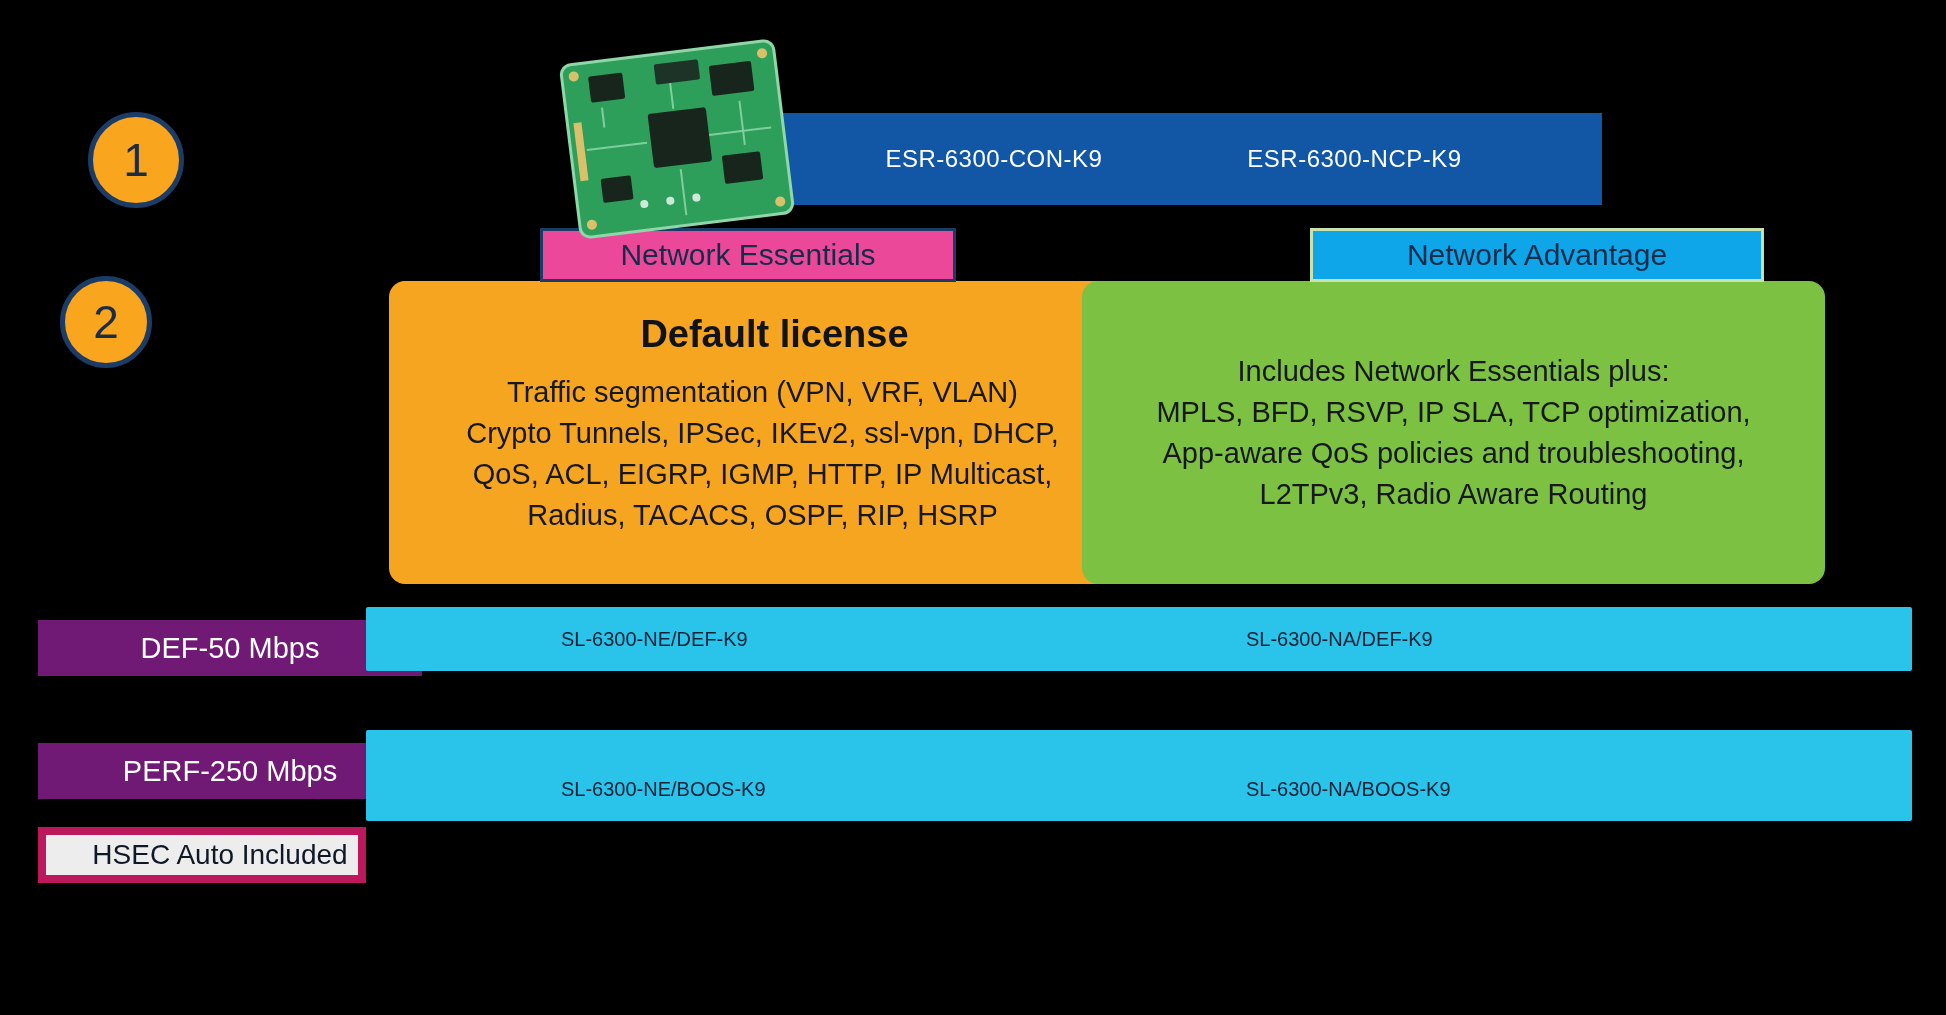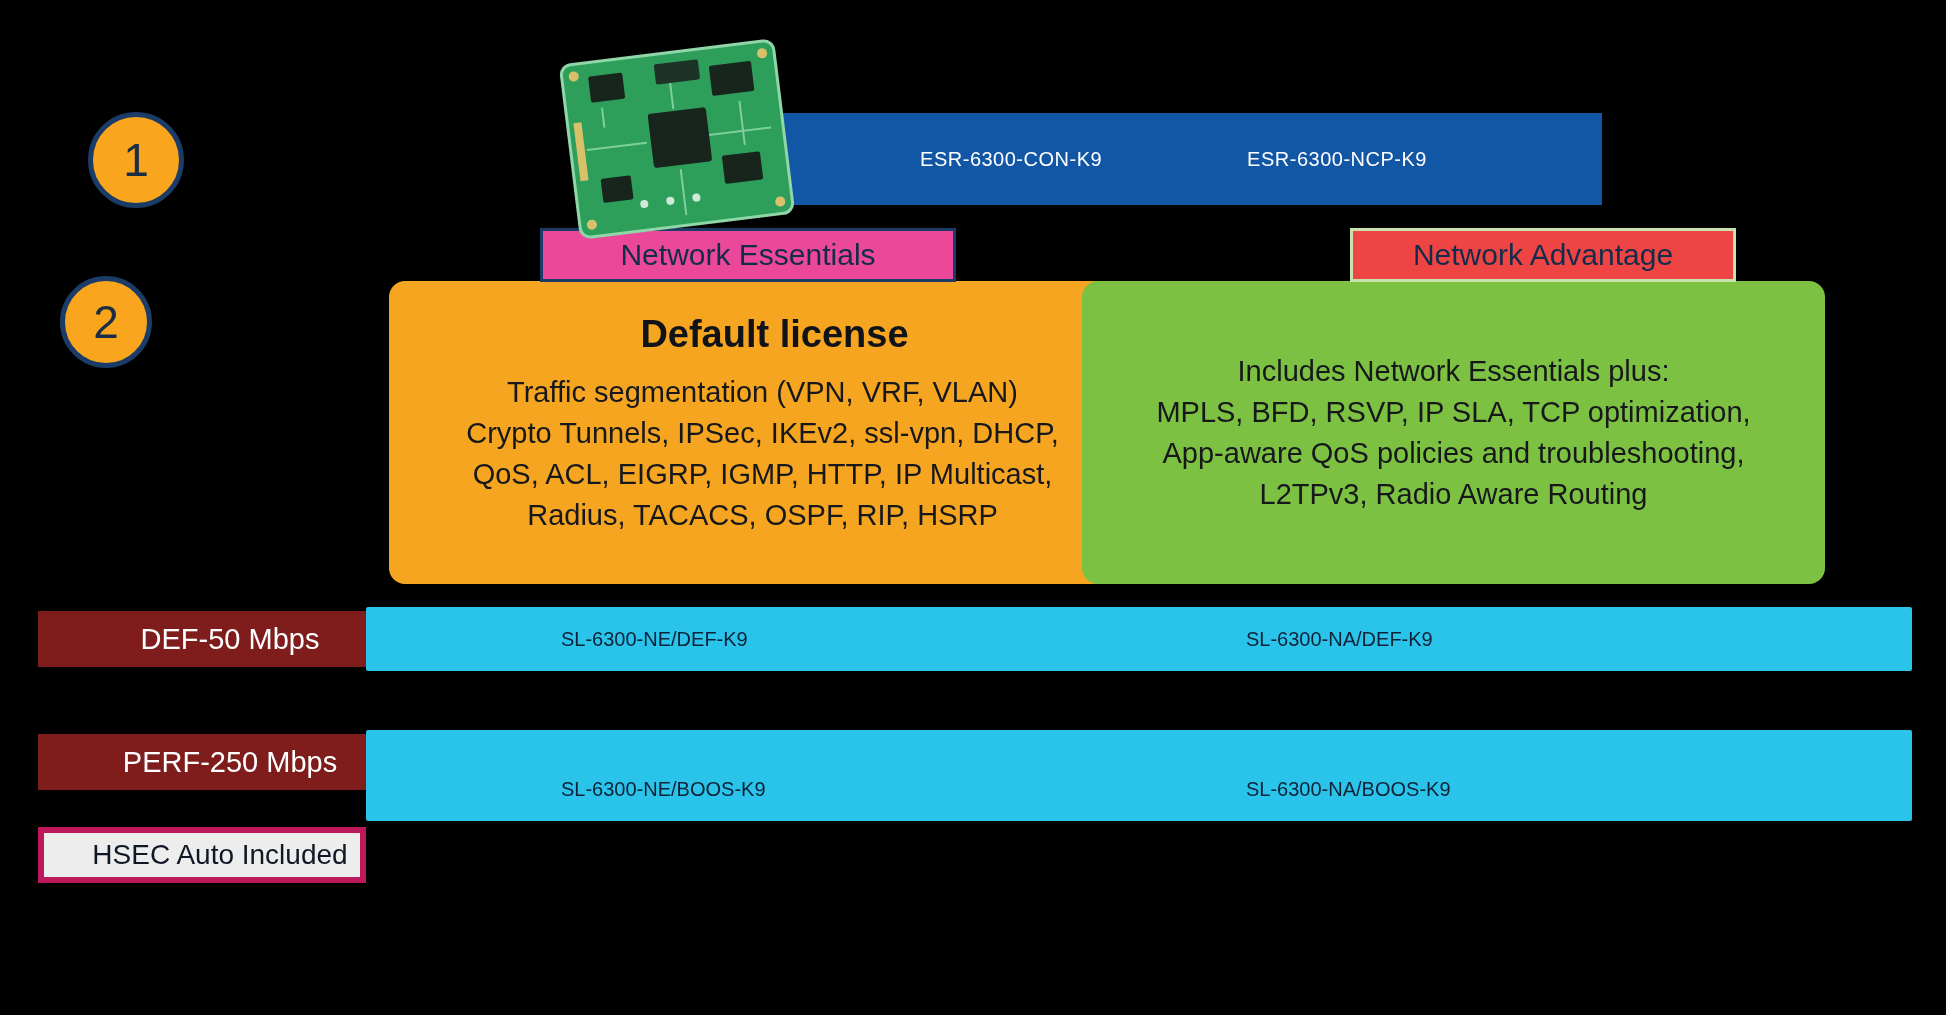--- a/index.html
+++ b/index.html
@@ -10,57 +10,57 @@
   
   .badge { position:absolute; border-radius:50%; background:#F9A51E; border:5px solid #1B3C66;
            color:#1b2c45; display:flex; align-items:center; justify-content:center;
            font-size:46px; z-index:4; }
   .badge.b1 { left:88px;  top:112px; width:96px; height:96px; }
   .badge.b2 { left:60px;  top:276px; width:92px; height:92px; }
 
   
   .blue-bar { position:absolute; left:745px; top:113px; width:857px; height:92px;
               background:#1157A6; display:flex; align-items:center; justify-content:center;
-              gap:145px; color:#ffffff; font-size:20px; letter-spacing:0.5px; z-index:1; }
+              gap:145px; color:#ffffff; font-size:24px; letter-spacing:0.5px; z-index:1; }
 
   
   .board { position:absolute; left:566px; top:48px; width:222px; height:182px;
            transform:rotate(-7deg); z-index:3; }
 
   
   .tab { position:absolute; top:228px; height:54px; display:flex; align-items:center;
          justify-content:center; font-size:30px; color:#132c4a; z-index:2; }
   .tab-ne { left:540px; width:416px; background:#ec4899; border:3px solid #1B3C66; }
-  .tab-na { left:1310px; width:386px; background:#ef4444; border:3px solid #C8E2AE;margin-left:40px; }
+  .tab-na { left:1310px; width:454px; background:#0ea5e9; border:3px solid #C8E2AE; }
 
   
   .panel { position:absolute; top:281px; height:303px; border-radius:16px;
            color:#14161a; text-align:center; z-index:1; }
   .panel-ne { left:389px; width:747px; background:#F6A521; padding-top:32px; }
   .panel-na { left:1082px; width:743px; background:#7CC142; display:flex;
               flex-direction:column; justify-content:center; }
   .panel-title { font-size:38px; font-weight:bold; color:#101418; margin-bottom:16px;padding-left:24px; }
   .panel-line { display:block; font-size:29px; line-height:41px; color:#17181c; }
 
   
   .tier-row { position:absolute; left:0; width:1946px; height:64px; }
   .row1 { top:607px; } .row2 { top:682px;margin-top:48px; } .row3 { top:757px; }
-  .tier-label { position:absolute; left:38px; top:4px; width:384px; height:56px;
-                background:#7f1d1d; color:#ffffff; display:flex; align-items:center;
+  .tier-label { position:absolute; left:38px; top:13px; width:384px; height:56px;
+                background:#701a75; color:#ffffff; display:flex; align-items:center;
                 justify-content:center; font-size:29px; }
   .row3 .tier-label { font-size:28px; }
   .tier-bar { position:absolute; left:366px; top:0; width:1546px; height:64px;
               background:#2AC4EA; color:#0e2238; font-size:20px; border-radius:2px; }
   .sku { position:absolute; top:50%; transform:translateY(-50%); white-space:nowrap; }
   .sku-ne { left:195px; }
   .sku-na { left:880px; }
 
   
   .hsec { position:absolute; left:38px; top:827px; width:328px; height:56px;
-          background:#EDEDED; border:6px solid #be185d; color:#101826;
+          background:#EDEDED; border:8px solid #be185d; color:#101826;
           display:flex; align-items:center; justify-content:center; font-size:28px;padding-left:36px; }
 </style>
 </head>
 <body>
 
 <div class="canvas">
 
   <div class="badge b1">
     <span>1</span>
   </div>

